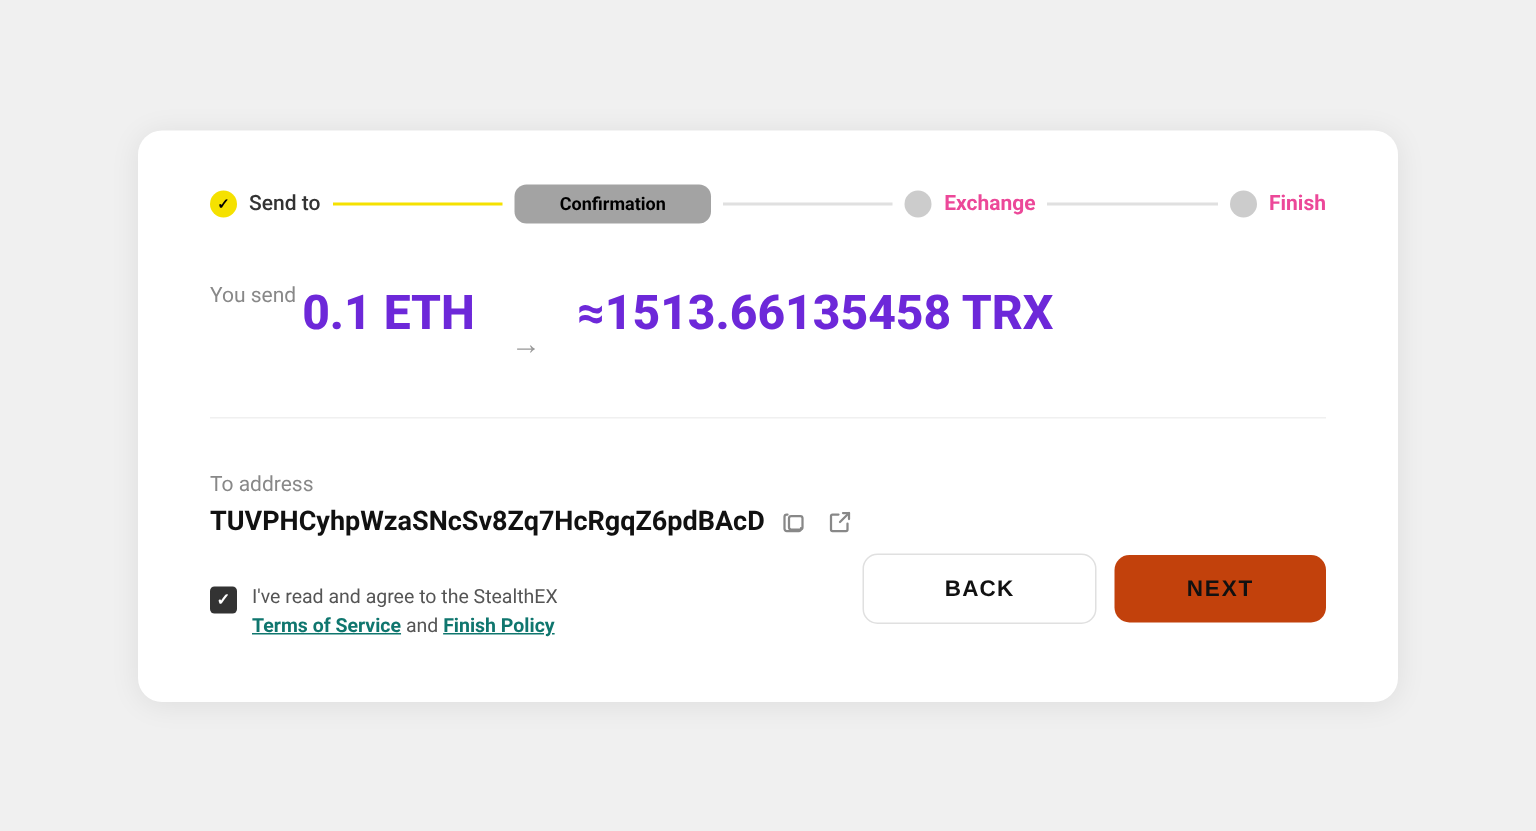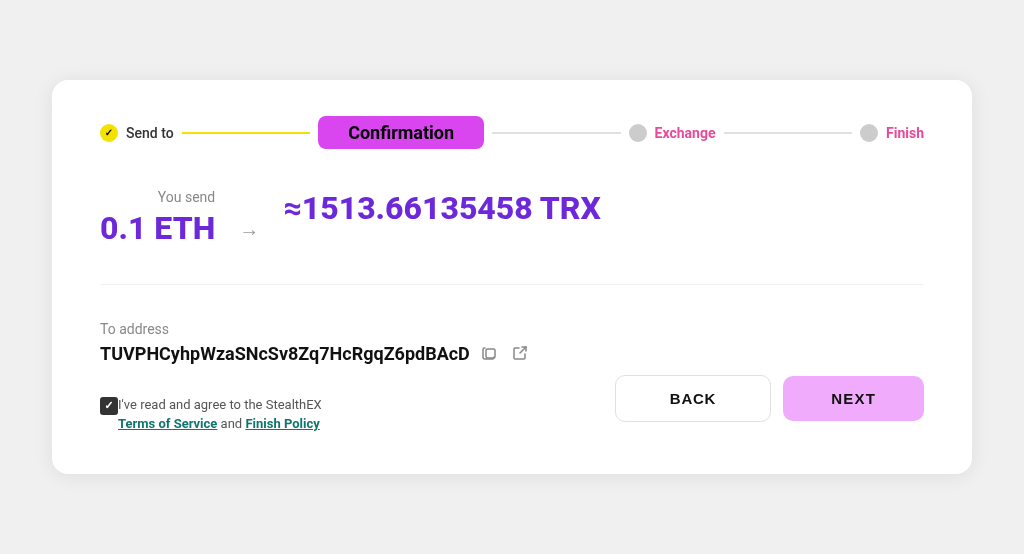--- a/index.html
+++ b/index.html
@@ -13,21 +13,21 @@
       display: flex;
       align-items: center;
       justify-content: center;
       min-height: 100vh;
       font-family: -apple-system, BlinkMacSystemFont, 'Segoe UI', Roboto, sans-serif;
     }
 
     .card {
       background: #ffffff;
       border-radius: 16px;
-      width: 920px;
+      width: 840px;
       padding: 36px 48px 40px 48px;
       box-shadow: 0 2px 20px rgba(0,0,0,0.08);
     }
 
     
     .stepper {
       display: flex;
       align-items: center;
       gap: 0;
       margin-bottom: 40px;
@@ -62,24 +62,24 @@
     }
 
     .step-label {
       font-size: 14px;
       color: #ec4899;
       font-weight: 700;
       white-space: nowrap;
     }
 
     .step-label.active {
-      background: #d946ef;
+      background: #a3a3a3;
       color: #000;
       font-weight: 700;
-      font-size: 18px;
+      font-size: 12px;
       padding: 6px 30px;
       border-radius: 8px;
     }
 
     .step-label.completed-label {
       color: #333;
       font-weight: 500;
     }
 
     .step-line {
@@ -99,23 +99,22 @@
       display: flex;
       align-items: flex-start;
       gap: 24px;
       margin-bottom: 36px;
       padding-bottom: 36px;
       border-bottom: 1px solid #f0f0f0;
     }
 
     .exchange-col {
       display: flex;
-      flex-direction: column;
+      flex-direction: row;
       gap: 4px;
-      text-align: right;
     }
 
     .exchange-label {
       font-size: 14px;
       color: #888;
       font-weight: 400;
     }
 
     .exchange-value {
       font-size: 32px;
@@ -135,21 +134,21 @@
     }
 
     .address-label {
       font-size: 14px;
       color: #888;
       margin-bottom: 6px;
     }
 
     .address-row {
       display: flex;
-      align-items: flex-start;
+      align-items: flex-end;
       gap: 10px;
     }
 
     .address-value {
       font-size: 18px;
       font-weight: 700;
       color: #111;
     }
 
     .icon-btn {
@@ -166,21 +165,21 @@
     
     .footer {
       display: flex;
       align-items: center;
       justify-content: space-between;
     }
 
     .terms-section {
       display: flex;
       align-items: flex-start;
-      gap: 0;
+      gap: 10px;
       max-width: 320px;
       margin-top: 31px;
     }
 
     .checkbox-custom {
       width: 18px;
       height: 18px;
       background: #333;
       border-radius: 3px;
       flex-shrink: 0;
@@ -223,21 +222,21 @@
       border-radius: 10px;
       padding: 14px 54px;
       font-size: 15px;
       font-weight: 700;
       color: #111;
       cursor: pointer;
       letter-spacing: 0.05em;
     }
 
     .btn-next {
-      background: #f0abfc;
+      background: #c2410c;
       border: none;
       border-radius: 10px;
       padding: 14px 48px;
       font-size: 15px;
       font-weight: 800;
       color: #111;
       cursor: pointer;
       letter-spacing: 0.08em;
     }
   </style>

